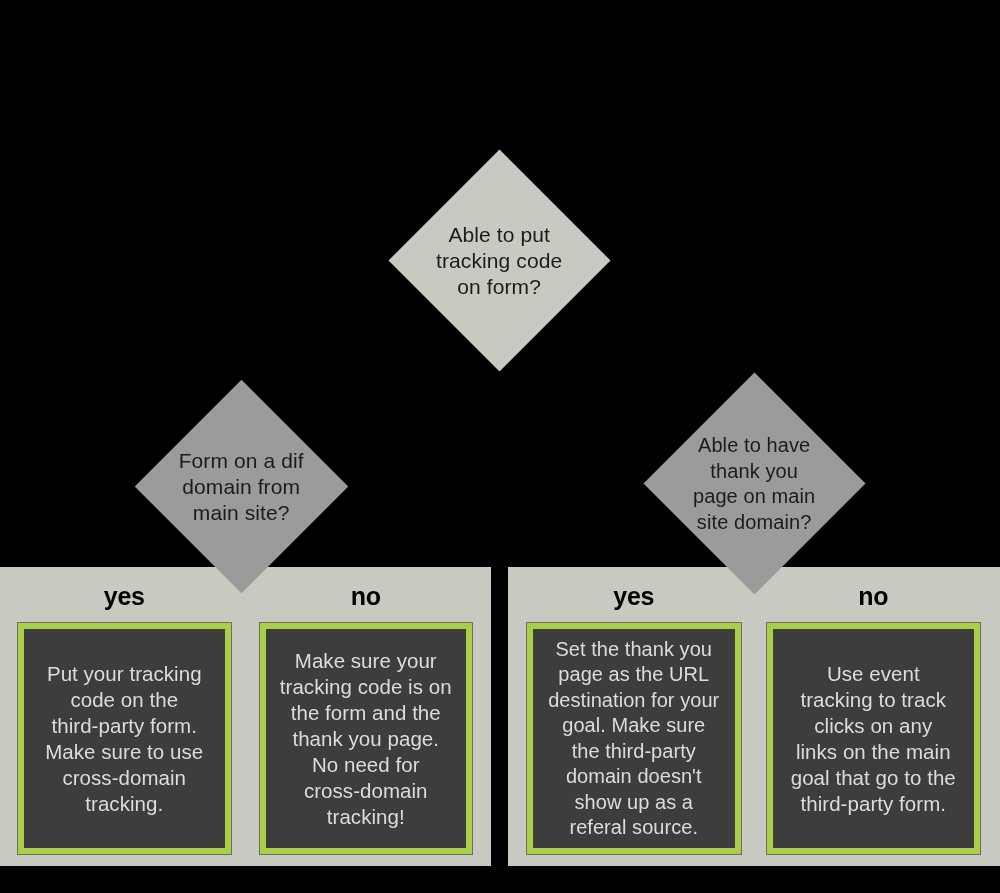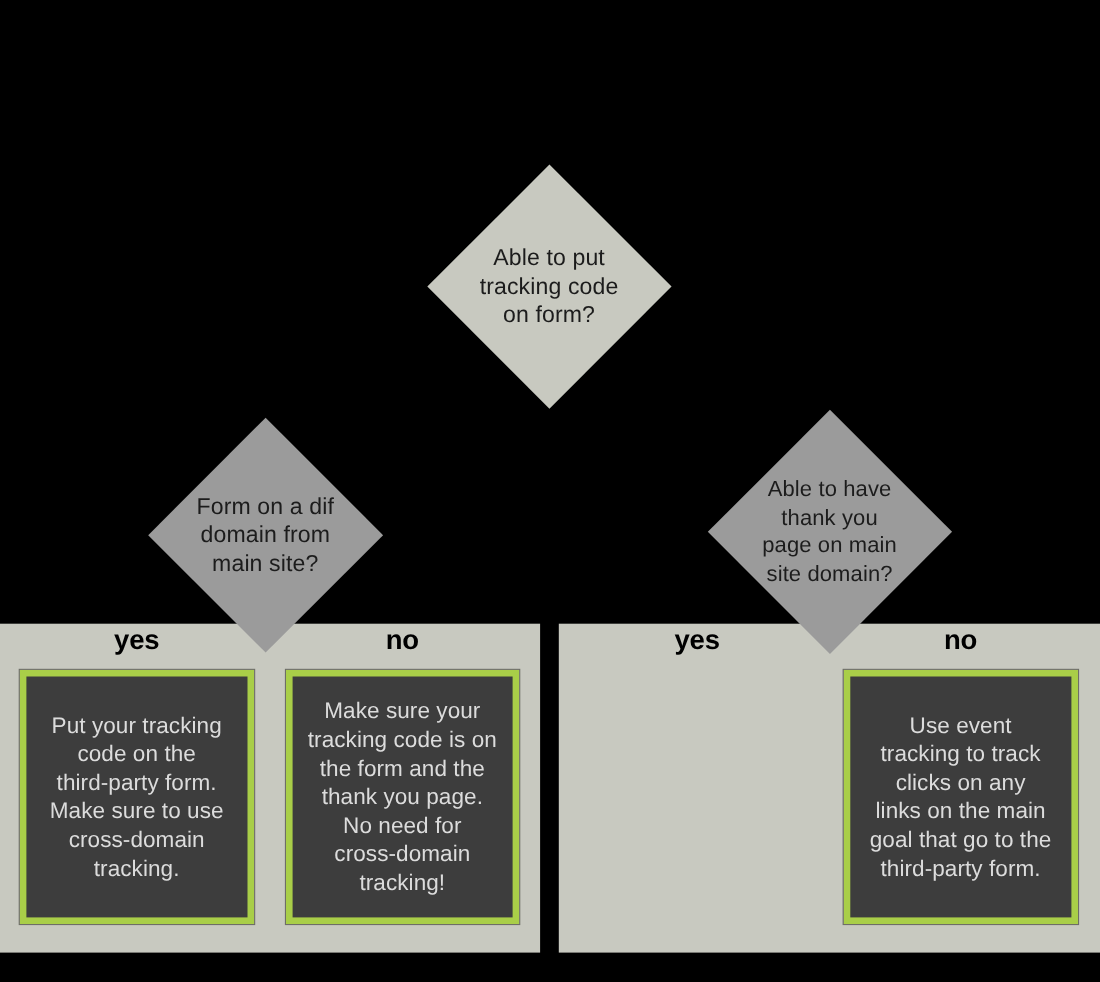--- a/index.html
+++ b/index.html
@@ -93,20 +93,21 @@
   }
   #panel-left .col:first-child  { padding: 0 8px 0 18px; }
   #panel-left .col:last-child   { padding: 0 19px 0 21px; }
   #panel-right .col:first-child { padding: 0 8px 0 19px; }
   #panel-right .col:last-child  { padding: 0 20px 0 18px; }
 
   .col-heading {
     font-size: 25px;
     font-weight: bold;
     color: #000000;
+    margin-top: 14px;
     margin-bottom: 0;
     line-height: 30px;
     letter-spacing: -0.2px;
   }
 
   .card {
     margin-top: 12px;
     width: 100%;
     height: 231px;
     box-sizing: border-box;
@@ -161,20 +162,30 @@
 tracking!</div>
         </div>
       </div>
     </div>
   </div>
 
   <div class="panel" id="panel-right">
     <div class="panel-cols">
       <div class="col">
         <div class="col-heading">yes</div>
+        <div class="card">
+          <div class="card-text">Set the thank you
+page as the URL
+destination for your
+goal. Make sure
+the third-party
+domain doesn't
+show up as a
+referal source.</div>
+        </div>
       </div>
       <div class="col">
         <div class="col-heading">no</div>
         <div class="card">
           <div class="card-text">Use event
 tracking to track
 clicks on any
 links on the main
 goal that go to the
 third-party form.</div>

